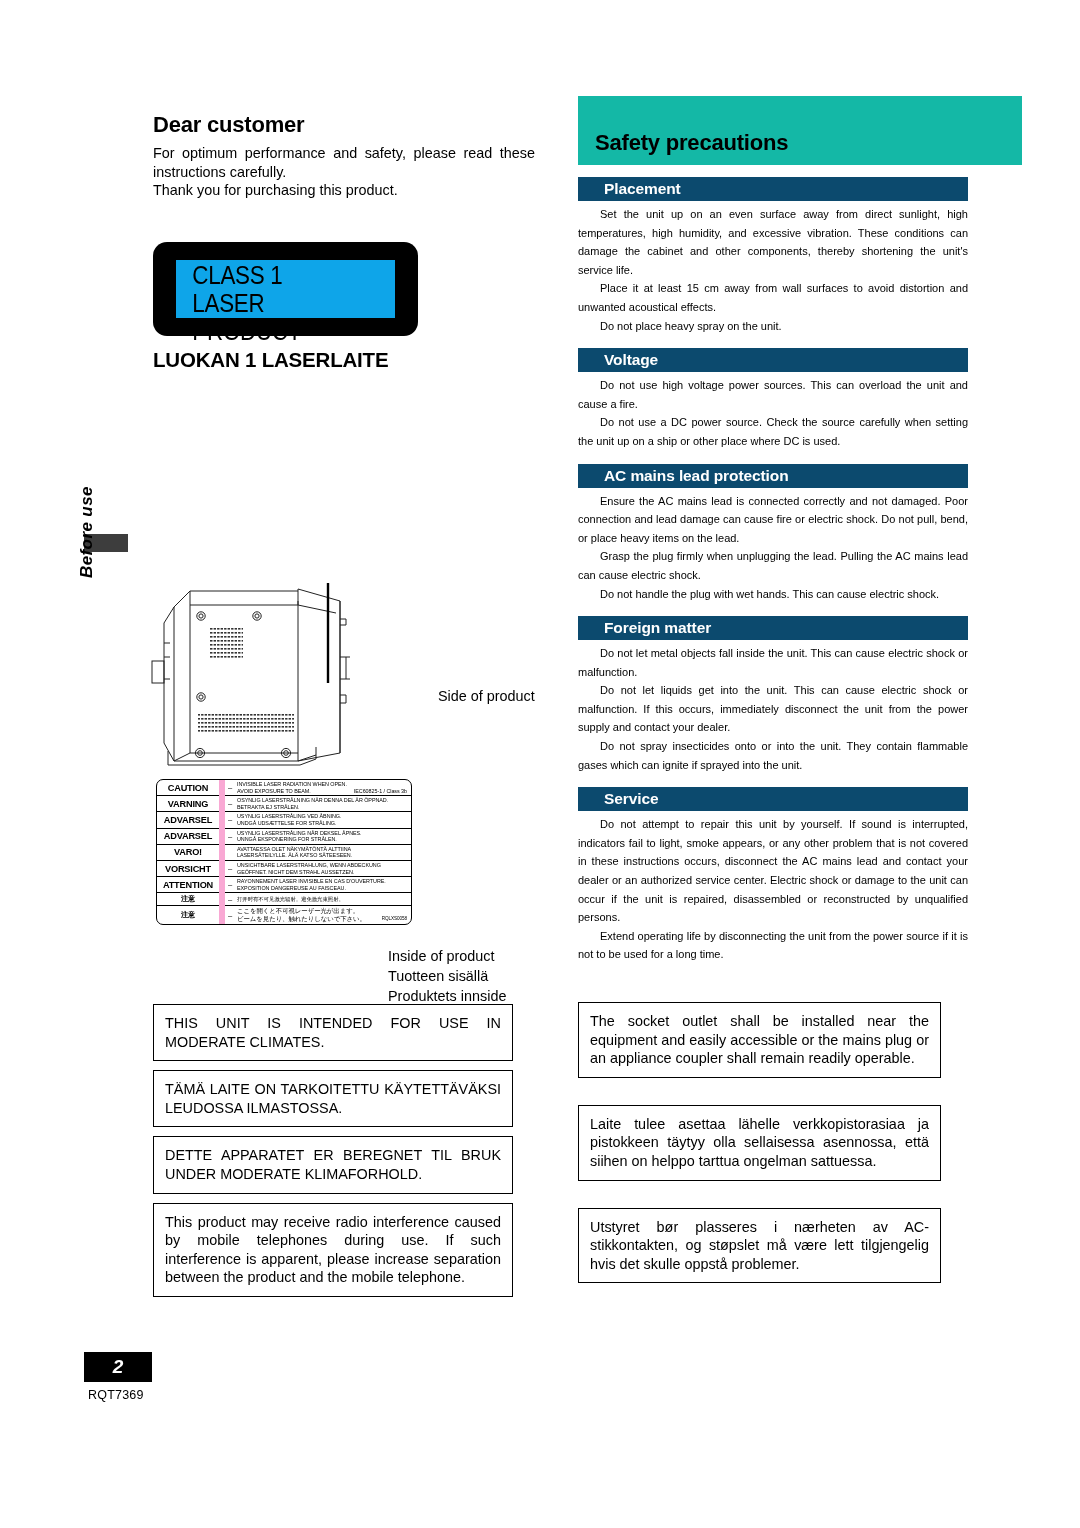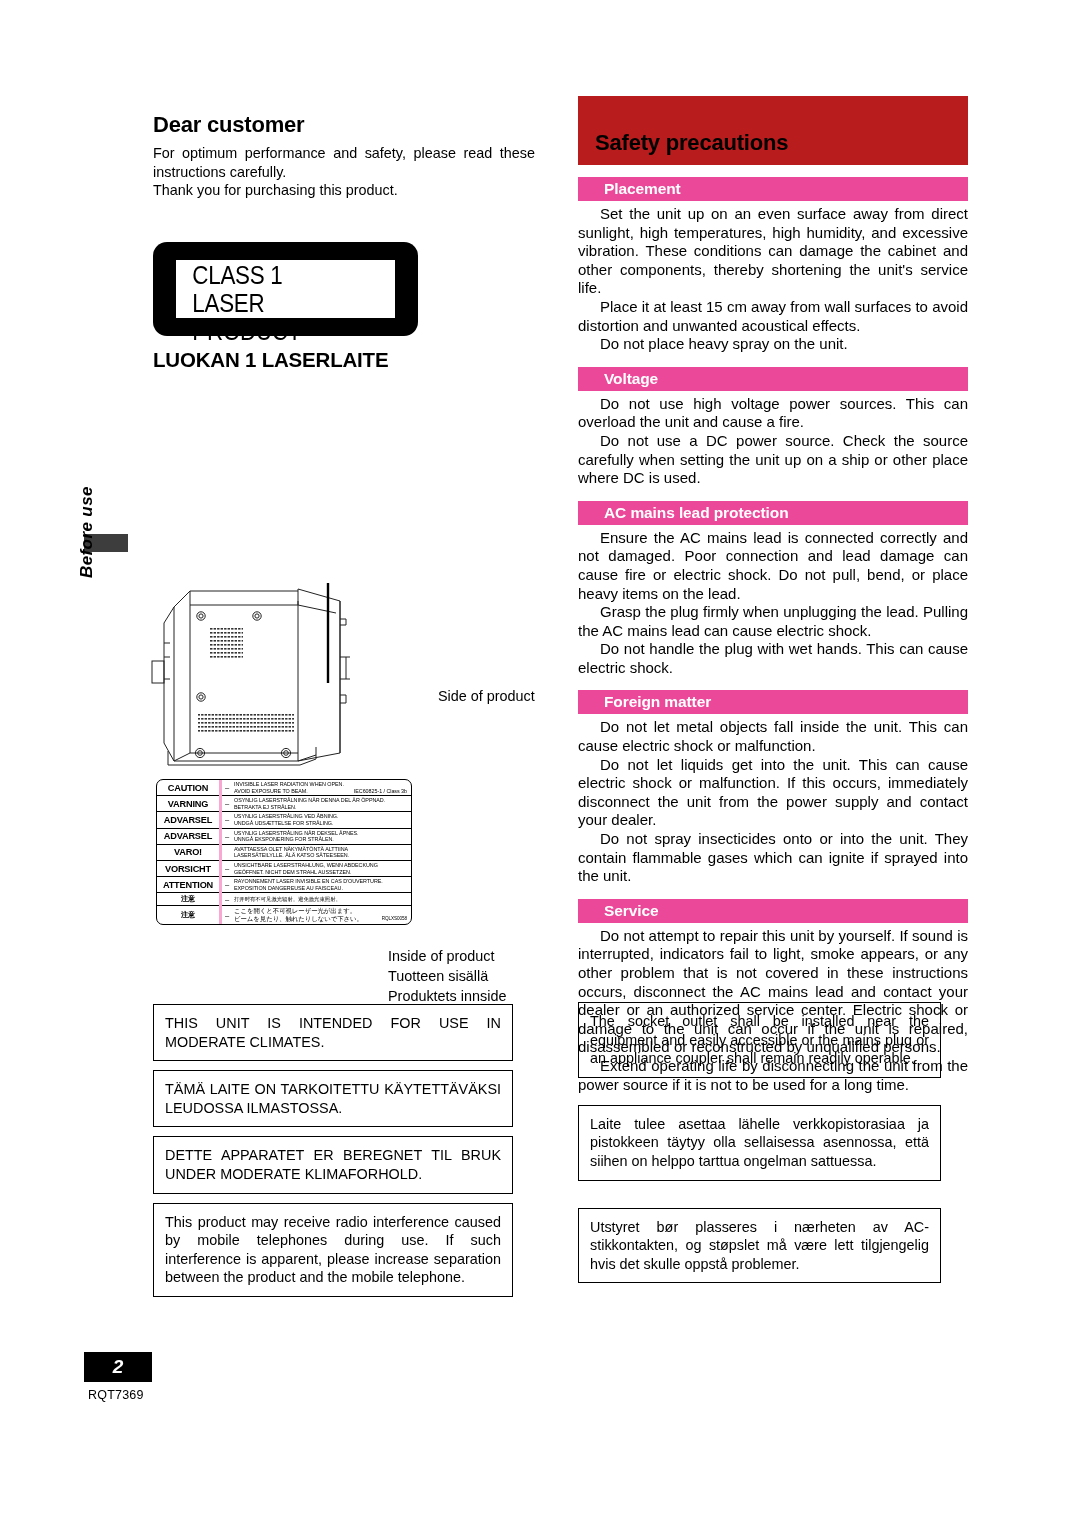--- a/index.html
+++ b/index.html
@@ -9,21 +9,21 @@
   }
   body {
     width: 1080px;
     height: 1528px;
     position: relative;
     font-family: "Liberation Sans", sans-serif;
     color: #000000;
     overflow: hidden;
   }
   .para {
-    font-size: 15px;
+    font-size: 11px;
     line-height: 18.6px;
     margin: 0;
     text-indent: 22px;
     text-align: justify;
     text-align-last: left;
   }
 
   
   #side-tab {
     position: absolute;
@@ -98,21 +98,21 @@
     border-radius: 14px;
     padding: 0;
     position: relative;
   }
   #laser-inner {
     position: absolute;
     left: 23px;
     top: 18px;
     right: 23px;
     bottom: 18px;
-    background: #ffffff;
+    background: #0ea5e9;
   }
   #laser-inner div {
     font-family: "Liberation Sans Narrow", "Liberation Sans", sans-serif;
     font-size: 26px;
     line-height: 28px;
     font-weight: normal;
     transform: scaleX(.86);
     transform-origin: left center;
     padding-left: 19px;
     letter-spacing: -.3px;
@@ -162,21 +162,21 @@
     border-top: 1px solid #000;
     vertical-align: middle;
     padding: 1px 0 1px 0;
   }
   #caution-label tr:first-child td { border-top: none; }
   #caution-label td.lang {
     width: 62px;
     font-weight: bold;
     font-size: 9.2px;
     text-align: center;
-    border-right: 3px solid #f9a8d4;
+    border-right: 6px solid #f9a8d4;
     letter-spacing: -0.2px;
     line-height: 10px;
   }
   #caution-label td.lang.cjk { font-size: 7.2px; font-weight: bold; }
   #caution-label td.dash {
     width: 10px;
     text-align: center;
     font-size: 7.5px;
     vertical-align: middle;
   }
@@ -223,40 +223,40 @@
     top: 1002px;
     width: 363px;
   }
   #right-notices .notice { margin-bottom: 27px; }
 
   
   #safety-banner {
     position: absolute;
     left: 578px;
     top: 96px;
-    width: 390px;
+    width: 444px;
     height: 69px;
-    background: #b91c1c;
+    background: #14b8a6;
   }
   #safety-banner span {
     position: absolute;
     left: 17px;
     bottom: 9px;
     font-size: 22px;
     font-weight: bold;
     letter-spacing: -0.2px;
   }
   #right-col {
     position: absolute;
     left: 578px;
     top: 177px;
     width: 390px;
   }
   .sec-head {
-    background: #ec4899;
+    background: #0c4a6e;
     color: #ffffff;
     font-weight: bold;
     font-size: 15.5px;
     height: 24px;
     line-height: 24px;
     padding-left: 26px;
     margin-top: 13px;
     letter-spacing: -0.1px;
   }
   .sec-head.first { margin-top: 0; }

